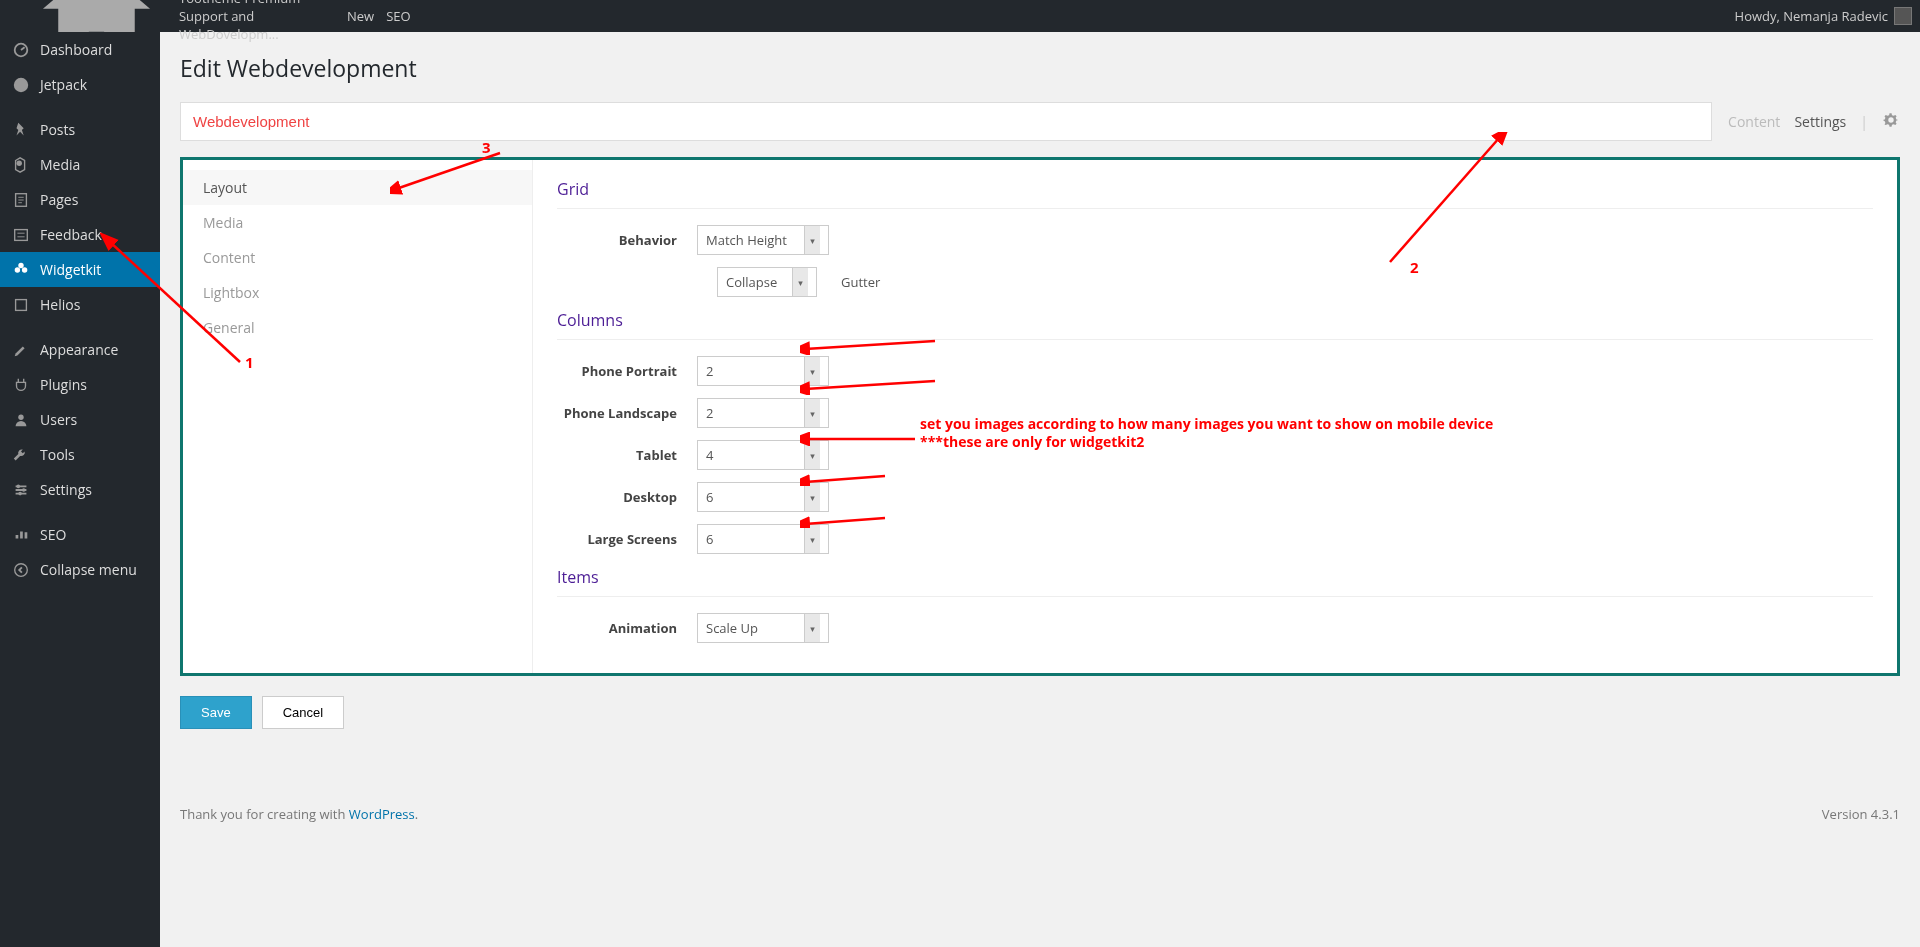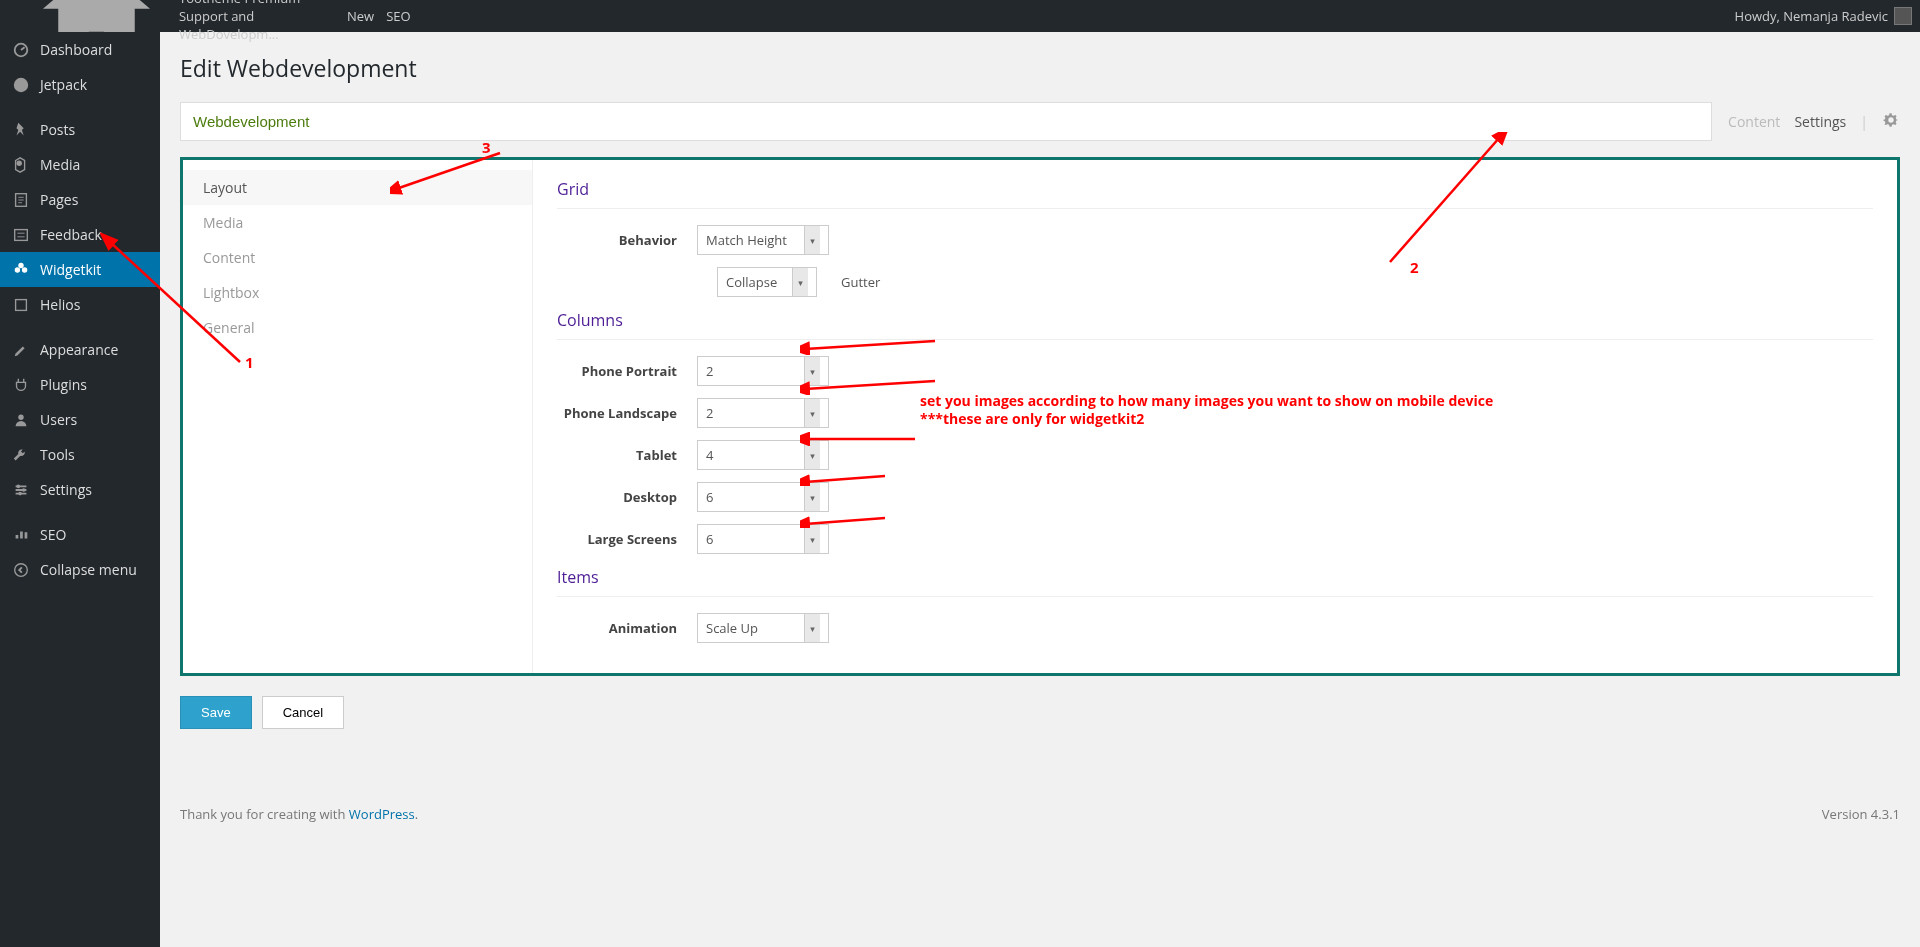--- a/index.html
+++ b/index.html
@@ -19,21 +19,21 @@
 .sidebar .menu-item.active::after { content:""; position:absolute; right:-8px; top:50%; transform:translateY(-50%); border:8px solid transparent; border-left-color:#0073aa; }
 .sidebar .menu-sep { height: 10px; }
 .sidebar svg { width: 18px; height: 18px; fill: #999; }
 .sidebar .menu-item.active svg { fill: #fff; }
 
 .main { flex: 1; padding: 20px 20px 0 20px; position: relative; }
 .page-title { font-size: 23px; font-weight: 400; color: #23282d; margin-bottom: 18px; }
 
 
 .toprow { display: flex; align-items: center; gap: 16px; margin-bottom: 16px; }
-.name-input { flex: 1; background: #fff; border: 1px solid #ddd; padding: 10px 12px; font-size: 15px; color: #4d7c0f; }
+.name-input { flex: 1; background: #fff; border: 1px solid #ddd; padding: 10px 12px; font-size: 15px; color: #ef4444; }
 .toprow-right { display: flex; align-items: center; gap: 14px; font-size: 14px; }
 .toprow-right .tab { color: #bbb; cursor: pointer; }
 .toprow-right .tab.active { color: #555; }
 .toprow-right .divider { color: #ccc; }
 .gear-btn svg { width: 18px; height: 18px; fill: #999; }
 
 
 .panel { background: #fff; border: 3px solid #0f766e; display: flex; min-height: 470px; }
 .panel-nav { width: 350px; border-right: 1px solid #eee; padding: 10px 0; }
 .panel-nav .pnav-item { padding: 8px 20px; color: #999; font-size: 14px; cursor: pointer; }
@@ -371,17 +371,17 @@
       </svg>
     <svg class="anno-arrow-svg" style="left:640px;top:482px" width="90" height="14">
         <defs>
           <marker id="ahL5" markerWidth="10" markerHeight="10" refX="2" refY="3" orient="auto">
             <path d="M0,0 L0,6 L8,3 z" fill="red"></path>
           </marker>
         </defs>
         <line x1="85" y1="4" x2="5" y2="10" stroke="red" stroke-width="2.5" marker-end="url(#ahL5)"></line>
       </svg>
 
-    <div class="anno-text" style="left:760px;top:360px;white-space:pre-line;">set you images according to how many images you want to show on mobile device
+    <div class="anno-text" style="left:760px;top:383px;white-space:pre-line;">set you images according to how many images you want to show on mobile device
 ***these are only for widgetkit2</div>
 
   </div>
 </div>
 
 </body></html>

